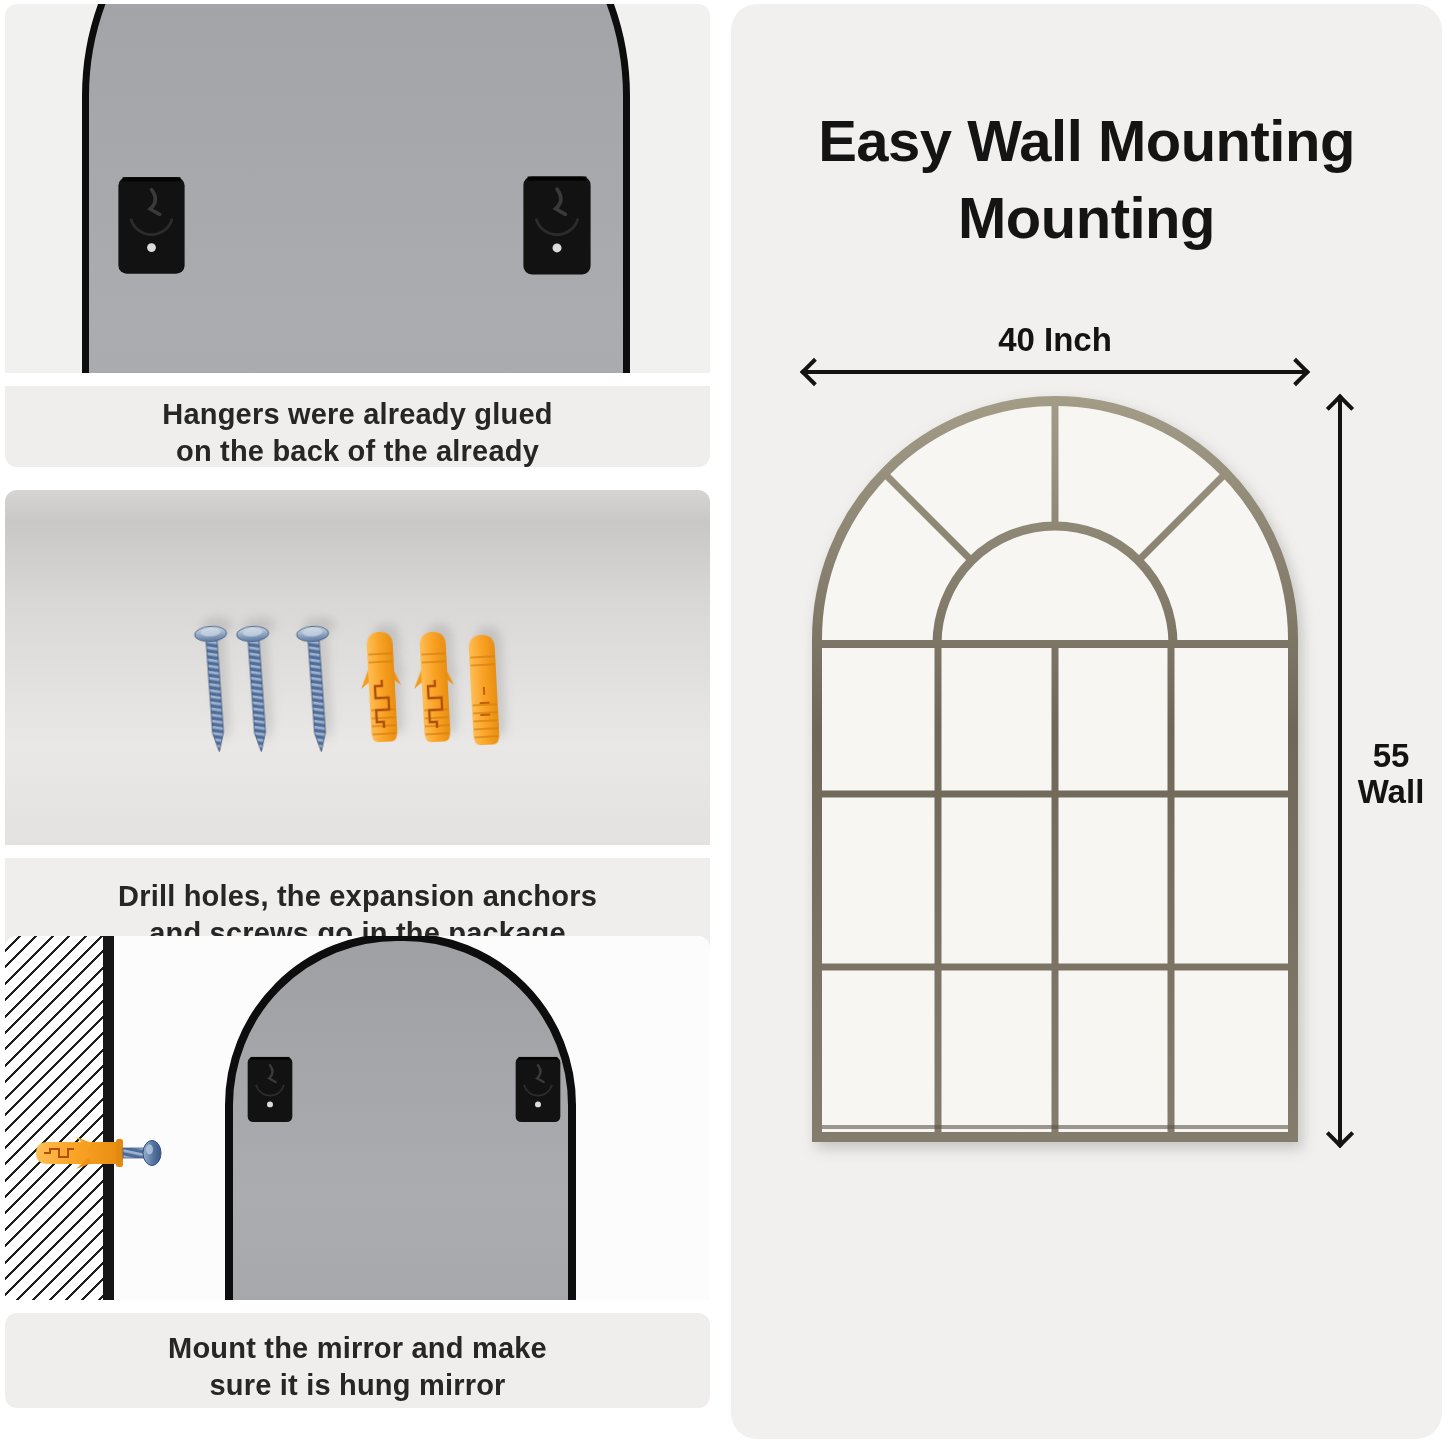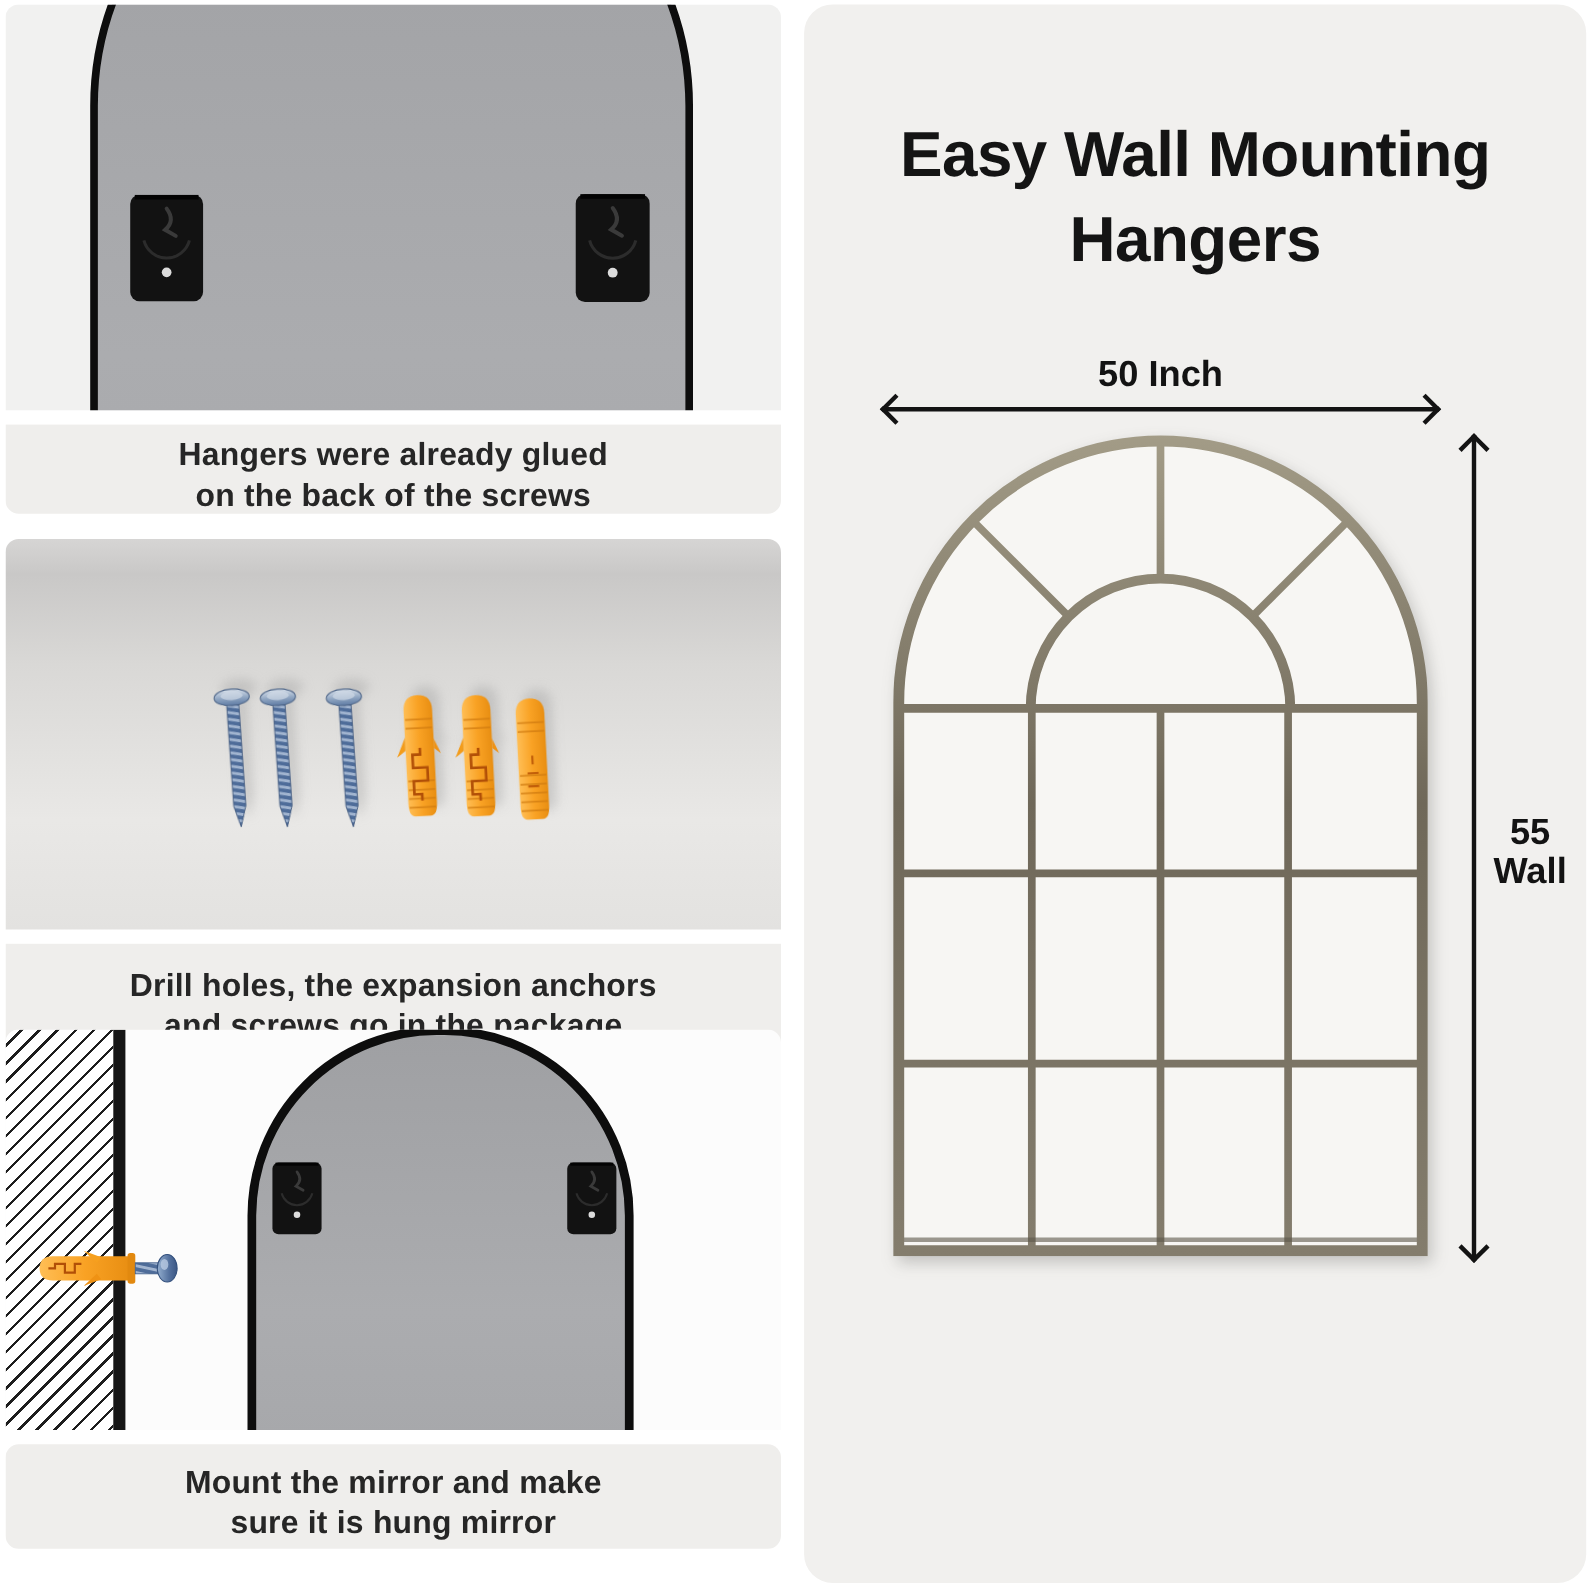--- a/index.html
+++ b/index.html
@@ -119,21 +119,21 @@
             <rect x="1" y="1" width="48" height="70" rx="6" fill="#121212"></rect>
             <rect x="4" y="1" width="42" height="3" fill="#030303"></rect>
             <path d="M10,31 A15.5,15.5 0 0 0 40,31" fill="none" stroke="#2c2c2c" stroke-width="2"></path>
             <path d="M25,10 q6,8 -1,14 l7,4" fill="none" stroke="#3a3a3a" stroke-width="2.6" stroke-linecap="round"></path>
             <circle cx="25" cy="52" r="3.2" fill="#dcdcdc"></circle>
           </svg>
       </div>
     </div>
     <div class="caption caption-1">
       <span>Hangers were already glued</span>
-      <span>on the back of the screws</span>
+      <span>on the back of the already</span>
     </div>
   </div>
 
   <div class="panel panel-2">
     <div class="photo photo-2">
       <div class="screw" style="left:188px;top:135px;">
         <svg viewBox="0 0 34 130">
             <polygon points="12,14 23,14 23,108 17.5,127 12,108" fill="url(#thr)" stroke="#3d567c" stroke-width="0.8"></polygon>
             <ellipse cx="17" cy="9" rx="16" ry="7.5" fill="url(#headBlue)" stroke="#51688a" stroke-width="1"></ellipse>
             <ellipse cx="17" cy="7.5" rx="10" ry="4" fill="#cfd9e6" opacity="0.7"></ellipse>
@@ -245,25 +245,25 @@
     </div>
     <div class="caption caption-3">
       <span>Mount the mirror and make</span>
       <span>sure it is hung mirror</span>
     </div>
   </div>
 
   <div class="info-card">
     <div class="title">
       <div>Easy Wall Mounting</div>
-      <div>Hangers</div>
-    </div>
-  </div>
-
-  <div class="dim-label width-label">50 Inch</div>
+      <div>Mounting</div>
+    </div>
+  </div>
+
+  <div class="dim-label width-label">40 Inch</div>
   <div class="h-arrow"></div>
   <div class="dim-label height-label">
     <div>55</div>
     <div>Wall</div>
   </div>
   <div class="v-arrow"></div>
 
   <svg class="mirror-svg" viewBox="0 0 486 748">
 
     <path d="M5,743 L5,245 A238,238 0 0 1 481,245 L481,743 Z" fill="#f7f6f3"></path>

